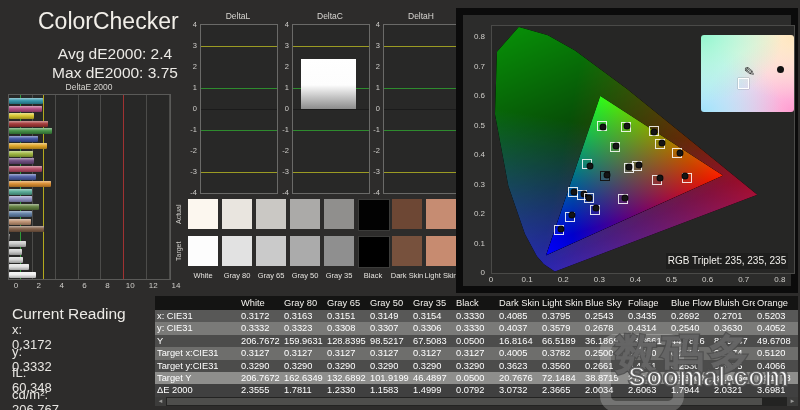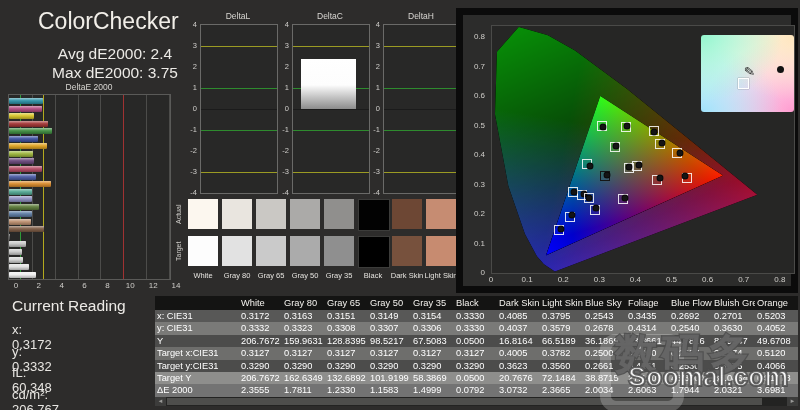--- a/index.html
+++ b/index.html
@@ -44,21 +44,21 @@
       radial-gradient(at 100% 0%,rgba(255,228,185,.95),transparent 60%),
       radial-gradient(at 0% 100%,rgba(150,222,250,.9),transparent 62%),
       radial-gradient(at 100% 100%,rgba(255,150,205,.95),transparent 68%),#fdfdfd;}
   #inset-pencil{position:absolute;left:46%;top:38%;font-size:13px;color:#2a2a2a;transform:rotate(-8deg);}
   #inset-sq{position:absolute;left:40%;top:56%;width:9px;height:9px;border:1.5px solid #fff;
     box-shadow:0 0 1px rgba(0,0,0,.6);}
   #inset-dot{position:absolute;right:11%;top:40%;width:7px;height:7px;border-radius:50%;background:#111;}
   #rgb-triplet{position:absolute;left:203px;top:238px;width:122px;height:16px;background:#1e1e1d;
     color:#f2f0ec;font-size:10px;line-height:16px;text-align:center;}
   
-  #cr-title{left:12px;top:297px;font-size:15.5px;}
+  #cr-title{left:12px;top:305px;font-size:15.5px;}
   .cr-line{position:absolute;left:12px;font-size:13px;color:#e8e6e2;}
   
   #meas-table{left:155px;top:296px;}
   .trow{display:flex;}
   .tcell{flex:0 0 43px;width:43px;font-size:9.3px;line-height:12.4px;height:12.4px;color:#fff;
     padding-left:2px;box-sizing:border-box;white-space:nowrap;overflow:hidden;}
   .tlabel{flex:0 0 84px;width:84px;}
   .thead .tcell{height:14px;line-height:14px;font-size:9.3px;color:#f4f2ee;}
   
   #tbl-scroll{left:155px;top:397px;width:643px;height:9px;background:#232322;}
@@ -365,20 +365,21 @@
         <span class="cie-xlab" style="left: 208.5px;">0.5</span>
         <span class="cie-xlab" style="left: 244.6px;">0.6</span>
         <span class="cie-xlab" style="left: 280.7px;">0.7</span>
         <span class="cie-xlab" style="left: 316.8px;">0.8</span>
       </div>
     <div id="cie-inset">
       <span id="inset-pencil">✎</span>
       <span id="inset-sq"></span>
       <span id="inset-dot"></span>
     </div>
+    <div id="rgb-triplet">RGB Triplet: 235, 235, 235</div>
   </div>
 </div>
 
 <div class="abs" id="cr-title">Current Reading</div>
 <div class="abs" id="cr-lines" style="left:0;top:0;">
     <div class="cr-line" style="top: 322px;">x: 0.3172</div>
     <div class="cr-line" style="top: 343.5px;">y: 0.3332</div>
     <div class="cr-line" style="top: 365px;">fL: 60.348</div>
     <div class="cr-line" style="top: 386.5px;">cd/m²: 206.767</div>
   </div>
@@ -479,31 +480,31 @@
       <div class="tcell">0.2530</div>
       <div class="tcell">0.3675</div>
       <div class="tcell">0.4066</div>
     </div>
     <div class="trow" style="background: rgb(142, 142, 140);">
       <div class="tcell tlabel">Target Y</div>
       <div class="tcell">206.7672</div>
       <div class="tcell">162.6349</div>
       <div class="tcell">132.6892</div>
       <div class="tcell">101.9199</div>
-      <div class="tcell">58.3869</div>
+      <div class="tcell">46.4897</div>
       <div class="tcell">0.0500</div>
       <div class="tcell">20.7676</div>
       <div class="tcell">72.1484</div>
       <div class="tcell">38.8715</div>
       <div class="tcell">27.1201</div>
       <div class="tcell">48.3504</div>
       <div class="tcell">85.0464</div>
       <div class="tcell">64.1778</div>
     </div>
-    <div class="trow" style="background: #737373;">
+    <div class="trow" style="background: #404040;">
       <div class="tcell tlabel">ΔE 2000</div>
       <div class="tcell">2.3555</div>
       <div class="tcell">1.7811</div>
       <div class="tcell">1.2330</div>
       <div class="tcell">1.1583</div>
       <div class="tcell">1.4999</div>
       <div class="tcell">0.0792</div>
       <div class="tcell">3.0732</div>
       <div class="tcell">2.3665</div>
       <div class="tcell">2.0034</div>

